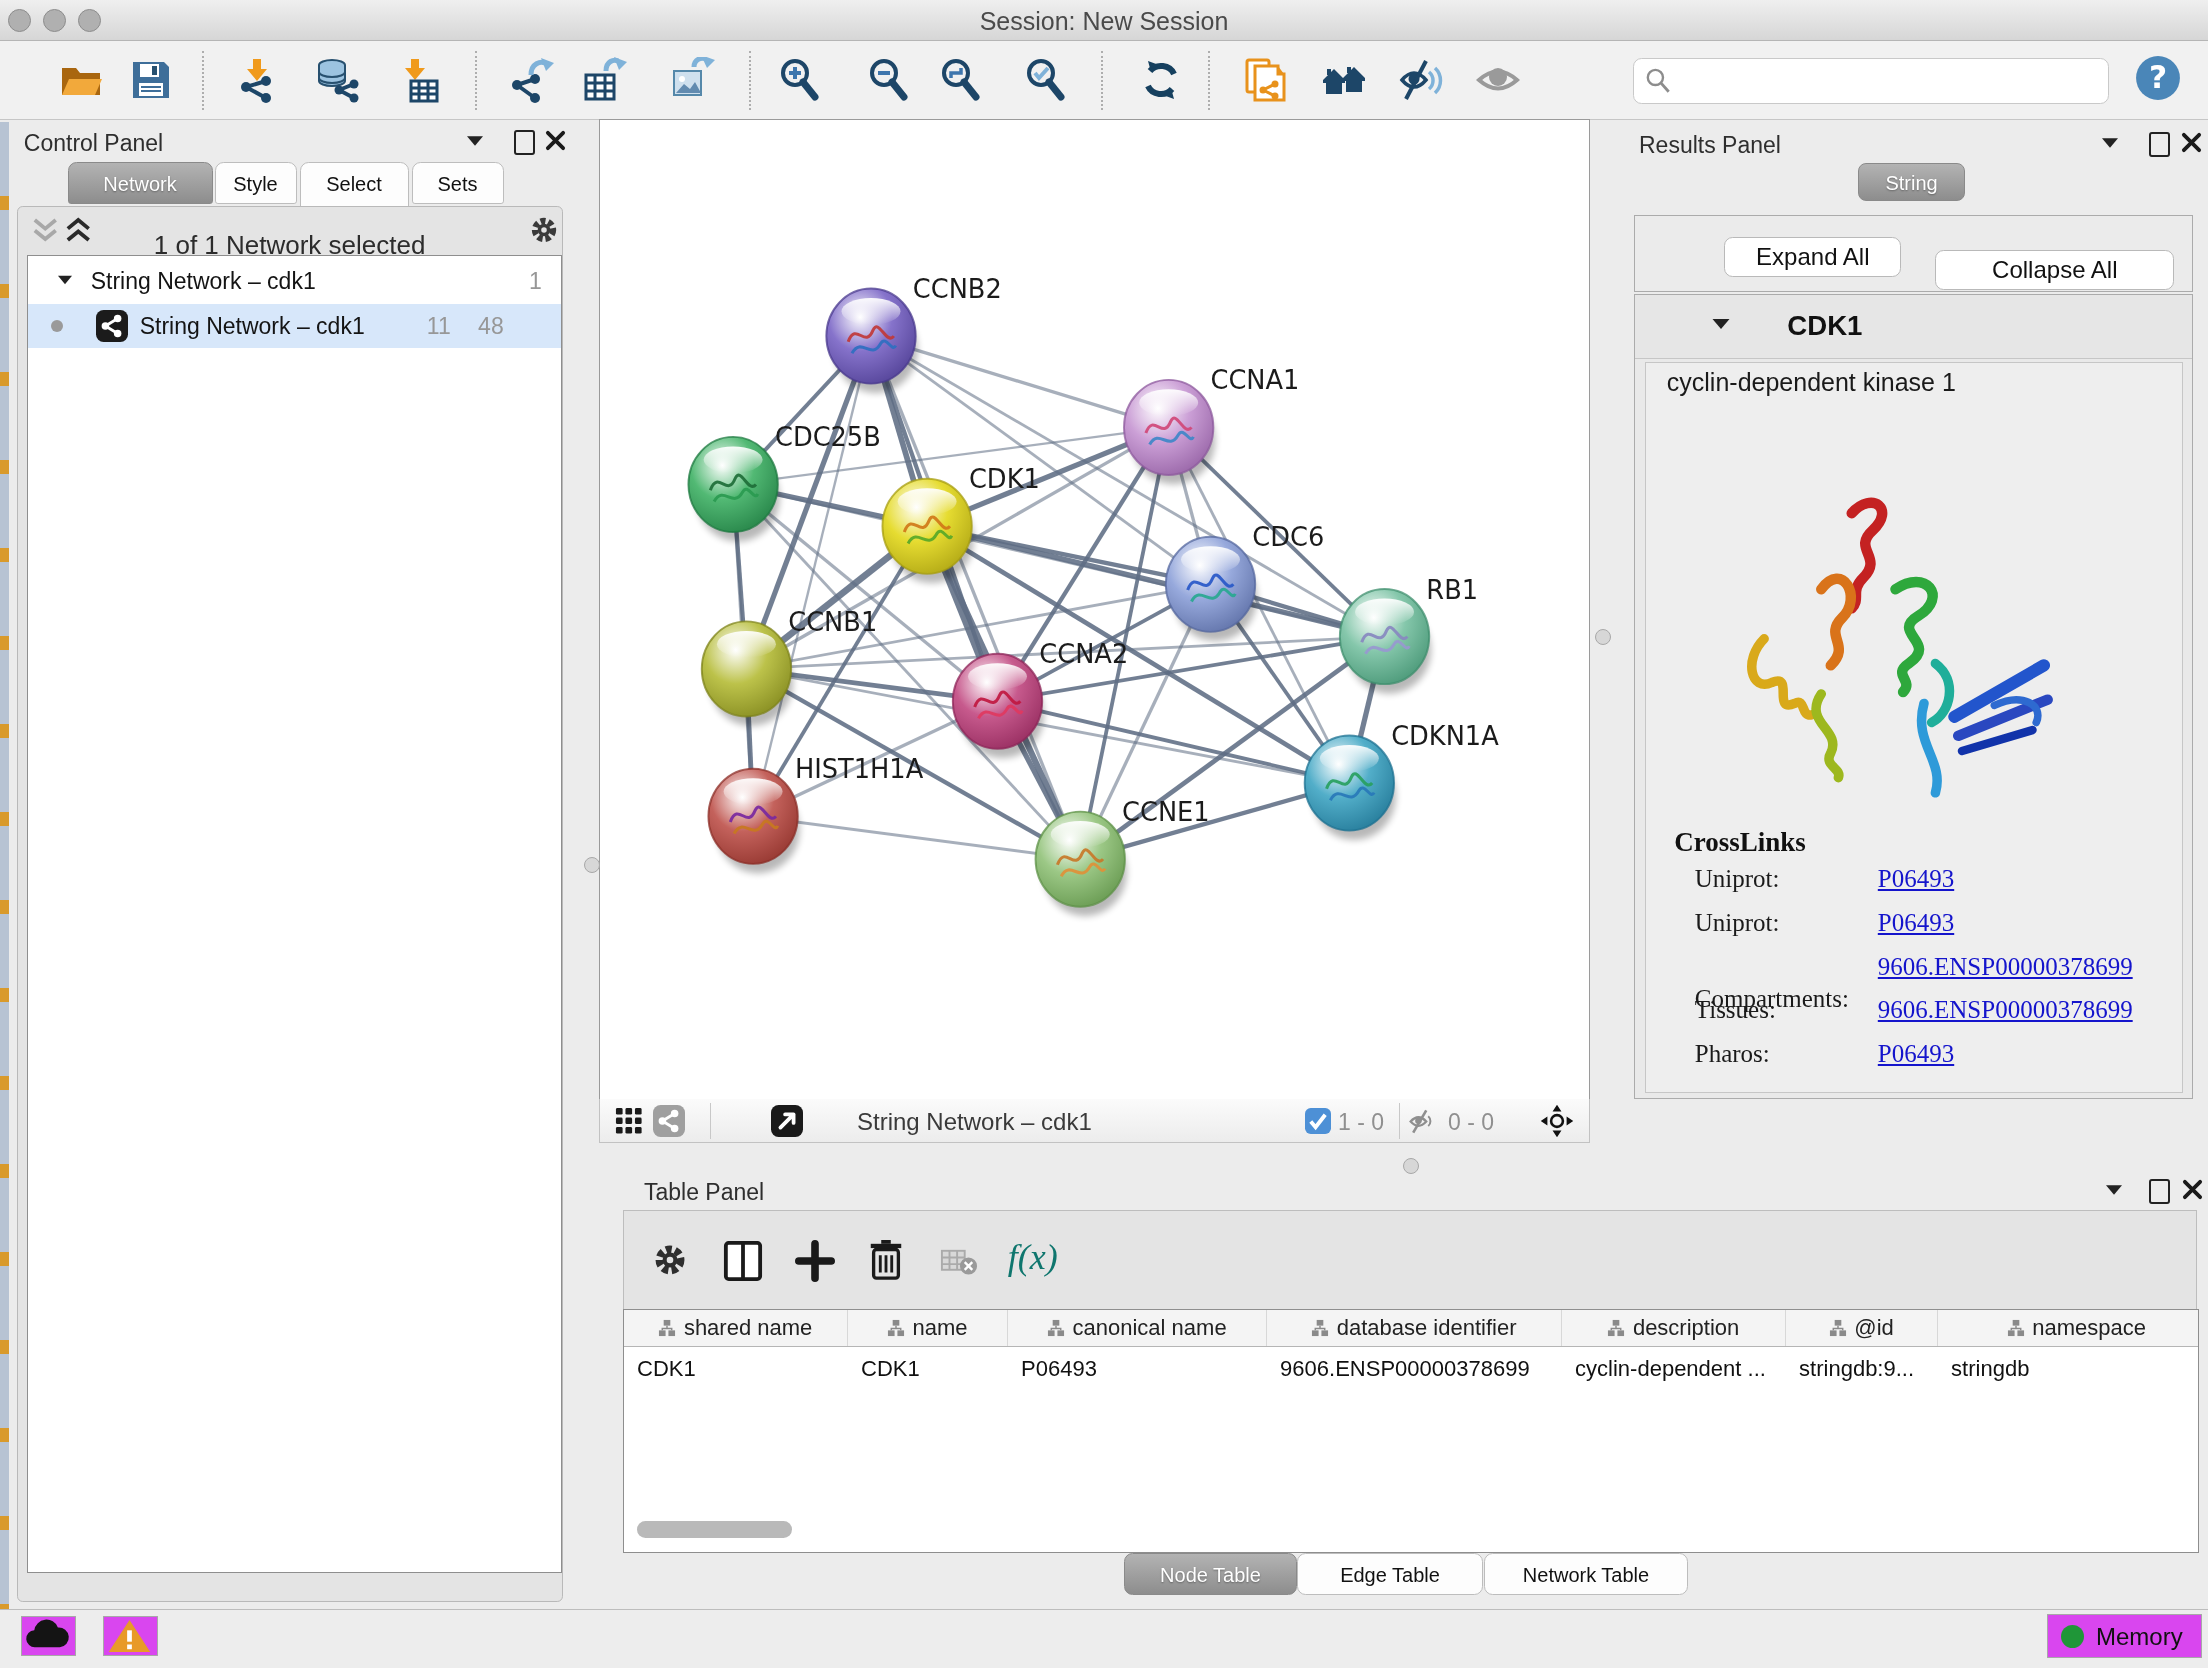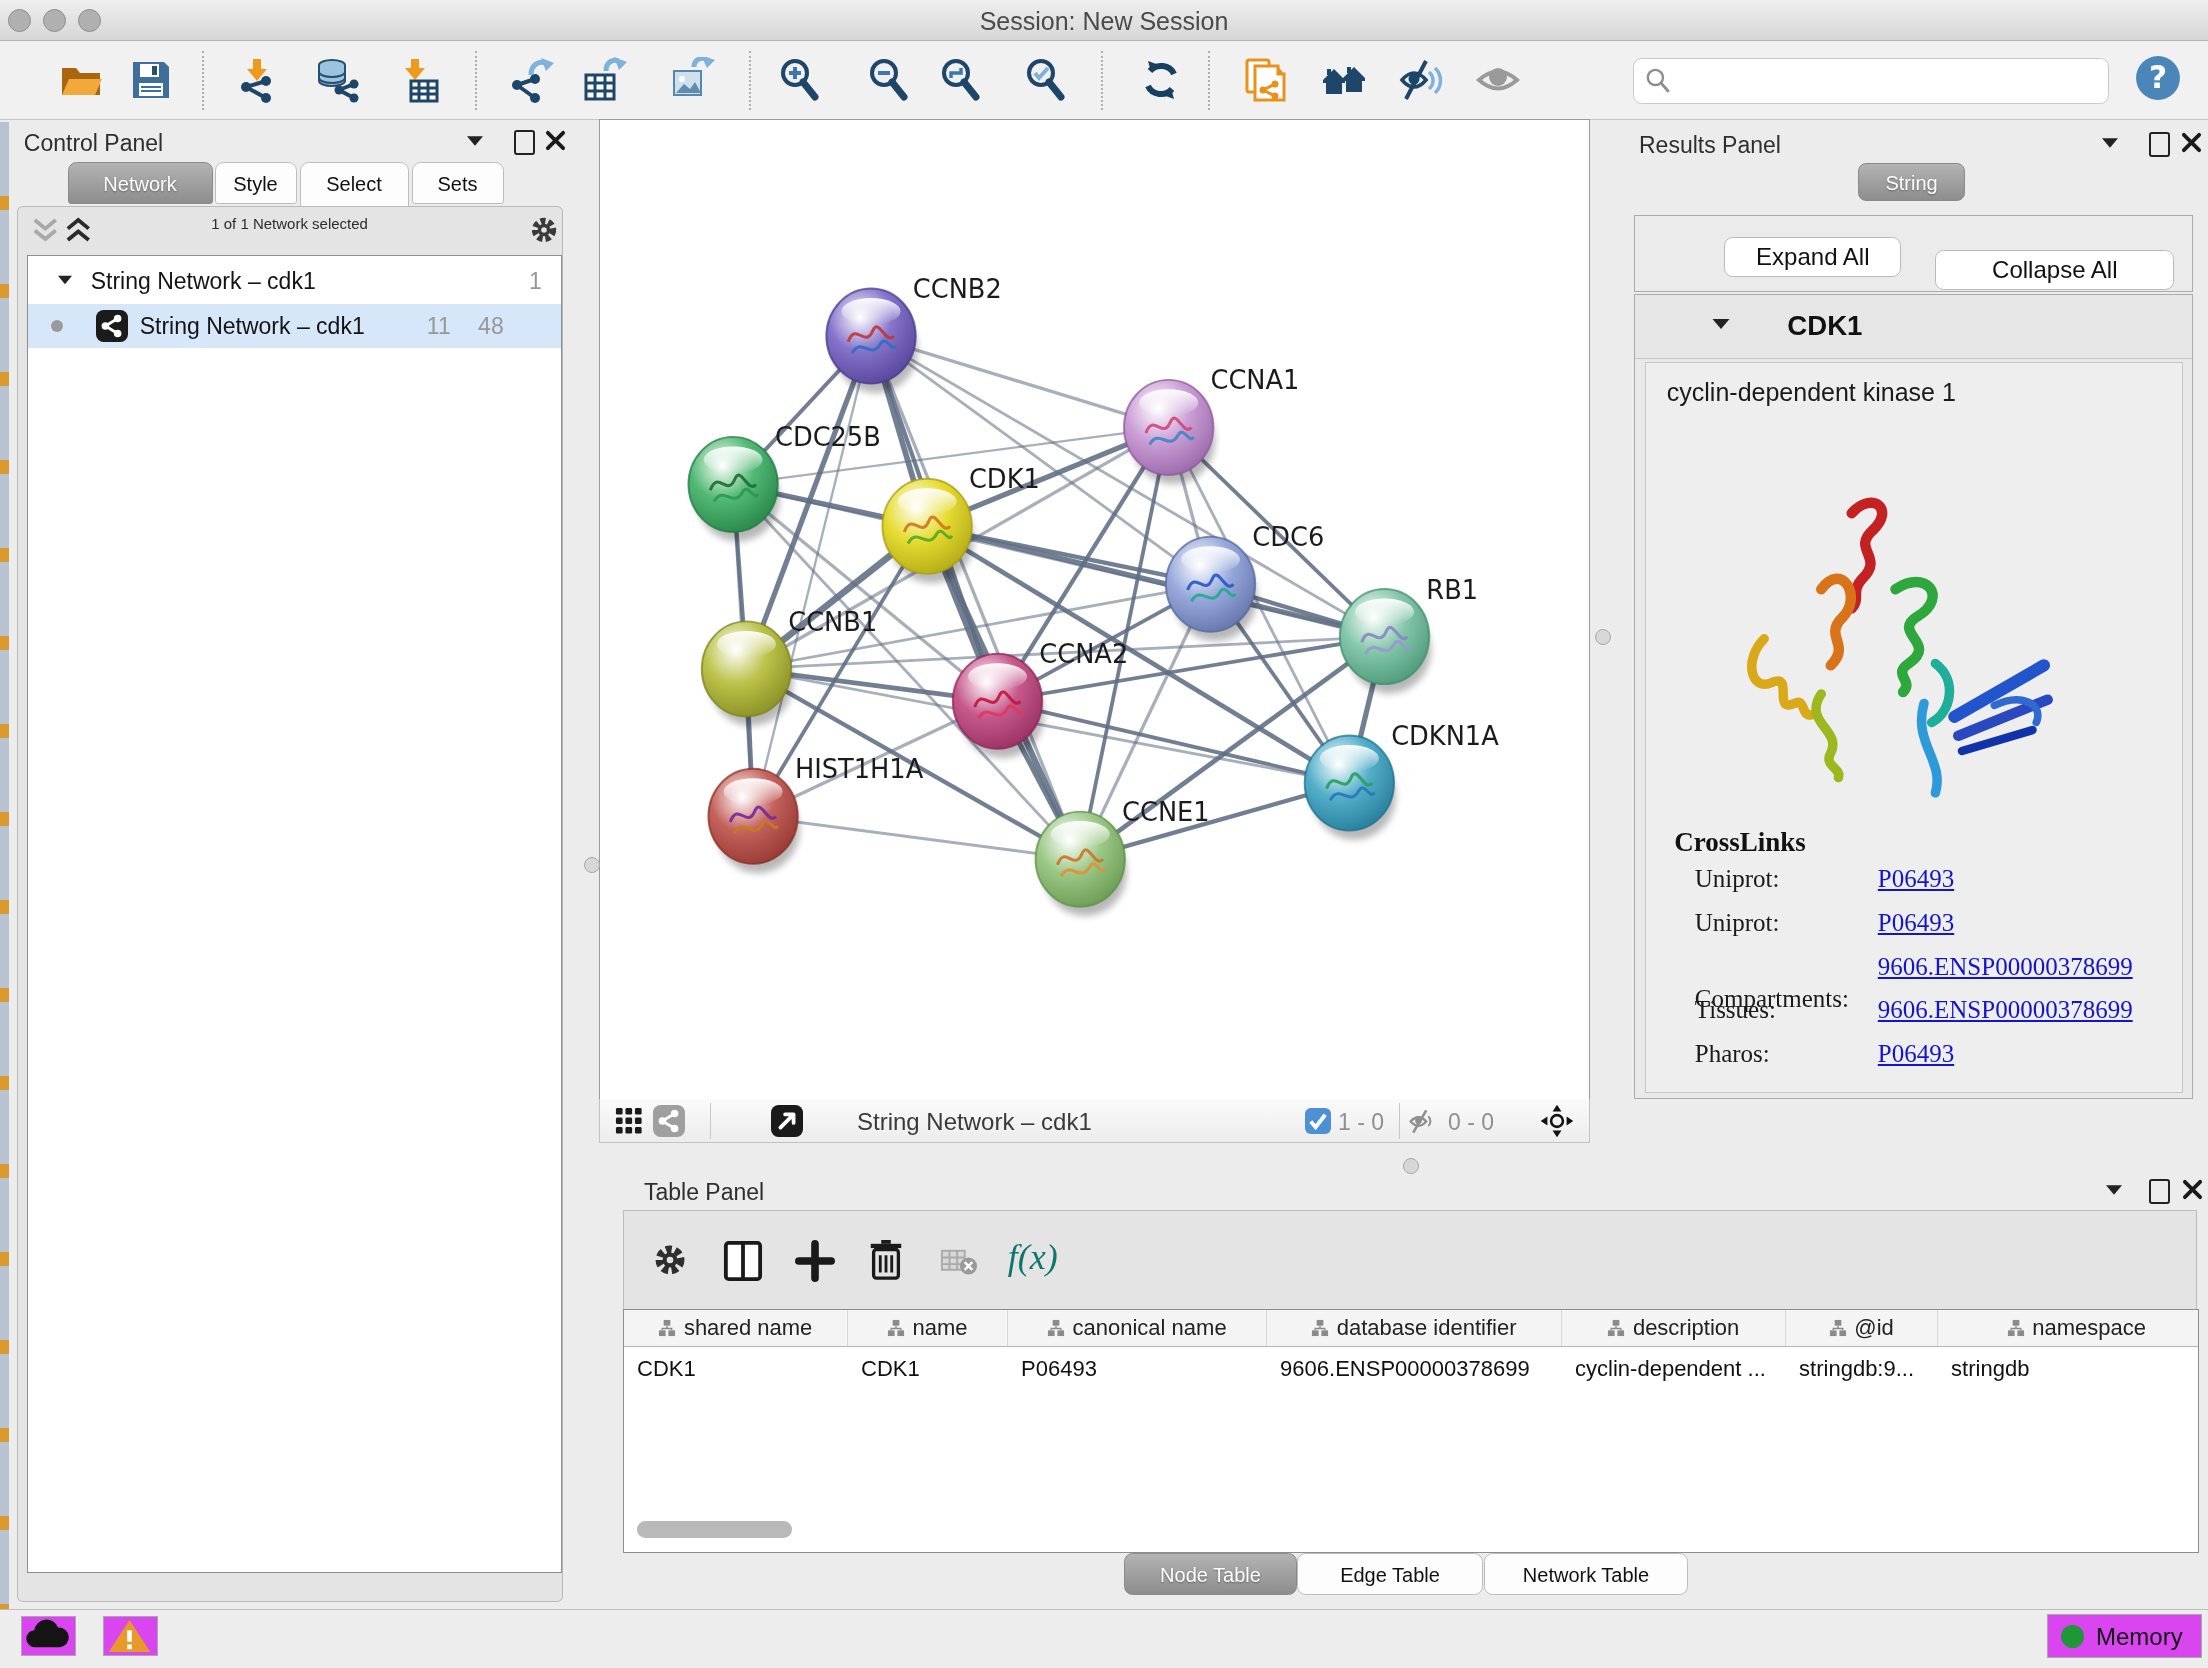--- a/index.html
+++ b/index.html
@@ -267,21 +267,21 @@
   <div class="abs tab" style="left:205px;top:40px;width:82px;height:42px;line-height:42px">Style</div>
   <div class="abs tab" style="left:290px;top:40px;width:109px;height:58px;line-height:42px">Select</div>
   <div class="abs tab" style="left:402px;top:40px;width:92px;height:42px;line-height:42px">Sets</div>
   <div id="cp-subpanel" class="abs">
     <svg class="abs" style="left:13.3px;top:9.5px" width="28.5" height="27" viewBox="0 0 30 28">
         <path d="M4 3l11 9L26 3M4 14l11 9 11-9" stroke="#a8a8a8" stroke-width="4" fill="none"></path>
       </svg>
     <svg class="abs" style="left:46px;top:9.5px" width="28.5" height="27" viewBox="0 0 30 28">
         <path d="M4 12L15 3l11 9M4 24l11-9 11 9" stroke="#2a2a2a" stroke-width="4" fill="none"></path>
       </svg>
-    <div class="abs" style="left:86px;top:8px;width:371px;text-align:center;font-size:15px;color:#2c2c2c">1 of 1 Network selected</div>
+    <div class="abs" style="left:86px;top:23px;width:371px;text-align:center;font-size:26px;color:#2c2c2c">1 of 1 Network selected</div>
     <svg class="abs" style="left:510px;top:6.7px" width="32" height="32" viewBox="0 0 46 46">
         <circle cx="23" cy="23" r="13" fill="none" stroke="#3a3a3a" stroke-width="9" stroke-dasharray="7 4.2"></circle>
         <circle cx="23" cy="23" r="9" fill="#3a3a3a"></circle>
         <circle cx="23" cy="23" r="4" fill="#e4e4e4"></circle>
       </svg>
     <div id="cp-tree" class="abs">
       <div class="tree-row abs" style="top:3.8px">
         <div class="abs tri-down" style="left:27px;top:14.3px;transform:scale(.7)"></div>
         <div class="abs lbl" style="left:63px;top:8.6px">String Network – cdk1</div>
         <div class="abs tree-count" style="left:476px;top:8.6px;width:38px;text-align:right">1</div>
@@ -578,21 +578,21 @@
   <div id="rp-buttons-box" class="abs">
     <div class="rp-btn abs" style="left:89px;top:21px;width:177px">Expand All</div>
     <div class="rp-btn abs" style="left:300px;top:34px;width:239px">Collapse All</div>
   </div>
   <div id="rp-section" class="abs">
     <div class="abs" style="left:0;top:0;width:100%;height:63px;background:#e6e6e6;border-bottom:1px solid #c6c6c6">
       <div class="abs tri-down" style="left:76px;top:23px;transform:scale(.85)"></div>
       <div class="abs" style="left:152px;top:15px;font-size:27.6px;font-weight:bold;color:#111">CDK1</div>
     </div>
     <div id="rp-content" class="abs">
-      <div class="abs" style="left:21px;top:15px;font-size:25px;color:#1a1a1a">cyclin-dependent kinase 1</div>
+      <div class="abs" style="left:21px;top:5px;font-size:25px;color:#1a1a1a">cyclin-dependent kinase 1</div>
       <svg class="abs" style="left:63px;top:114px" width="371" height="333" viewBox="0 0 390 350">
         <g fill="none" stroke-linecap="round">
           <path d="M150 38 C172 14 196 34 172 56 C150 76 184 84 162 106 C148 120 160 128 150 138" stroke="#c42222" stroke-width="11"></path>
           <path d="M118 118 C140 88 162 126 140 148 C120 168 150 176 128 198" stroke="#d9731a" stroke-width="11"></path>
           <path d="M58 170 C36 192 44 226 66 216 C90 206 66 248 90 238 C102 232 96 252 108 250" stroke="#d9a91a" stroke-width="10"></path>
           <path d="M118 228 C98 258 140 266 128 290 C120 304 140 306 136 316" stroke="#9db81e" stroke-width="10"></path>
           <path d="M196 118 C228 96 252 126 220 146 C190 164 242 174 210 196 C192 208 216 214 204 226" stroke="#2ea83c" stroke-width="11"></path>
           <path d="M238 196 C262 214 254 248 234 258" stroke="#1fae9a" stroke-width="10"></path>
           <path d="M226 238 C214 280 248 298 238 332" stroke="#2e9ad9" stroke-width="10"></path>
           <path d="M258 252 L352 198" stroke="#2255cc" stroke-width="13"></path>

